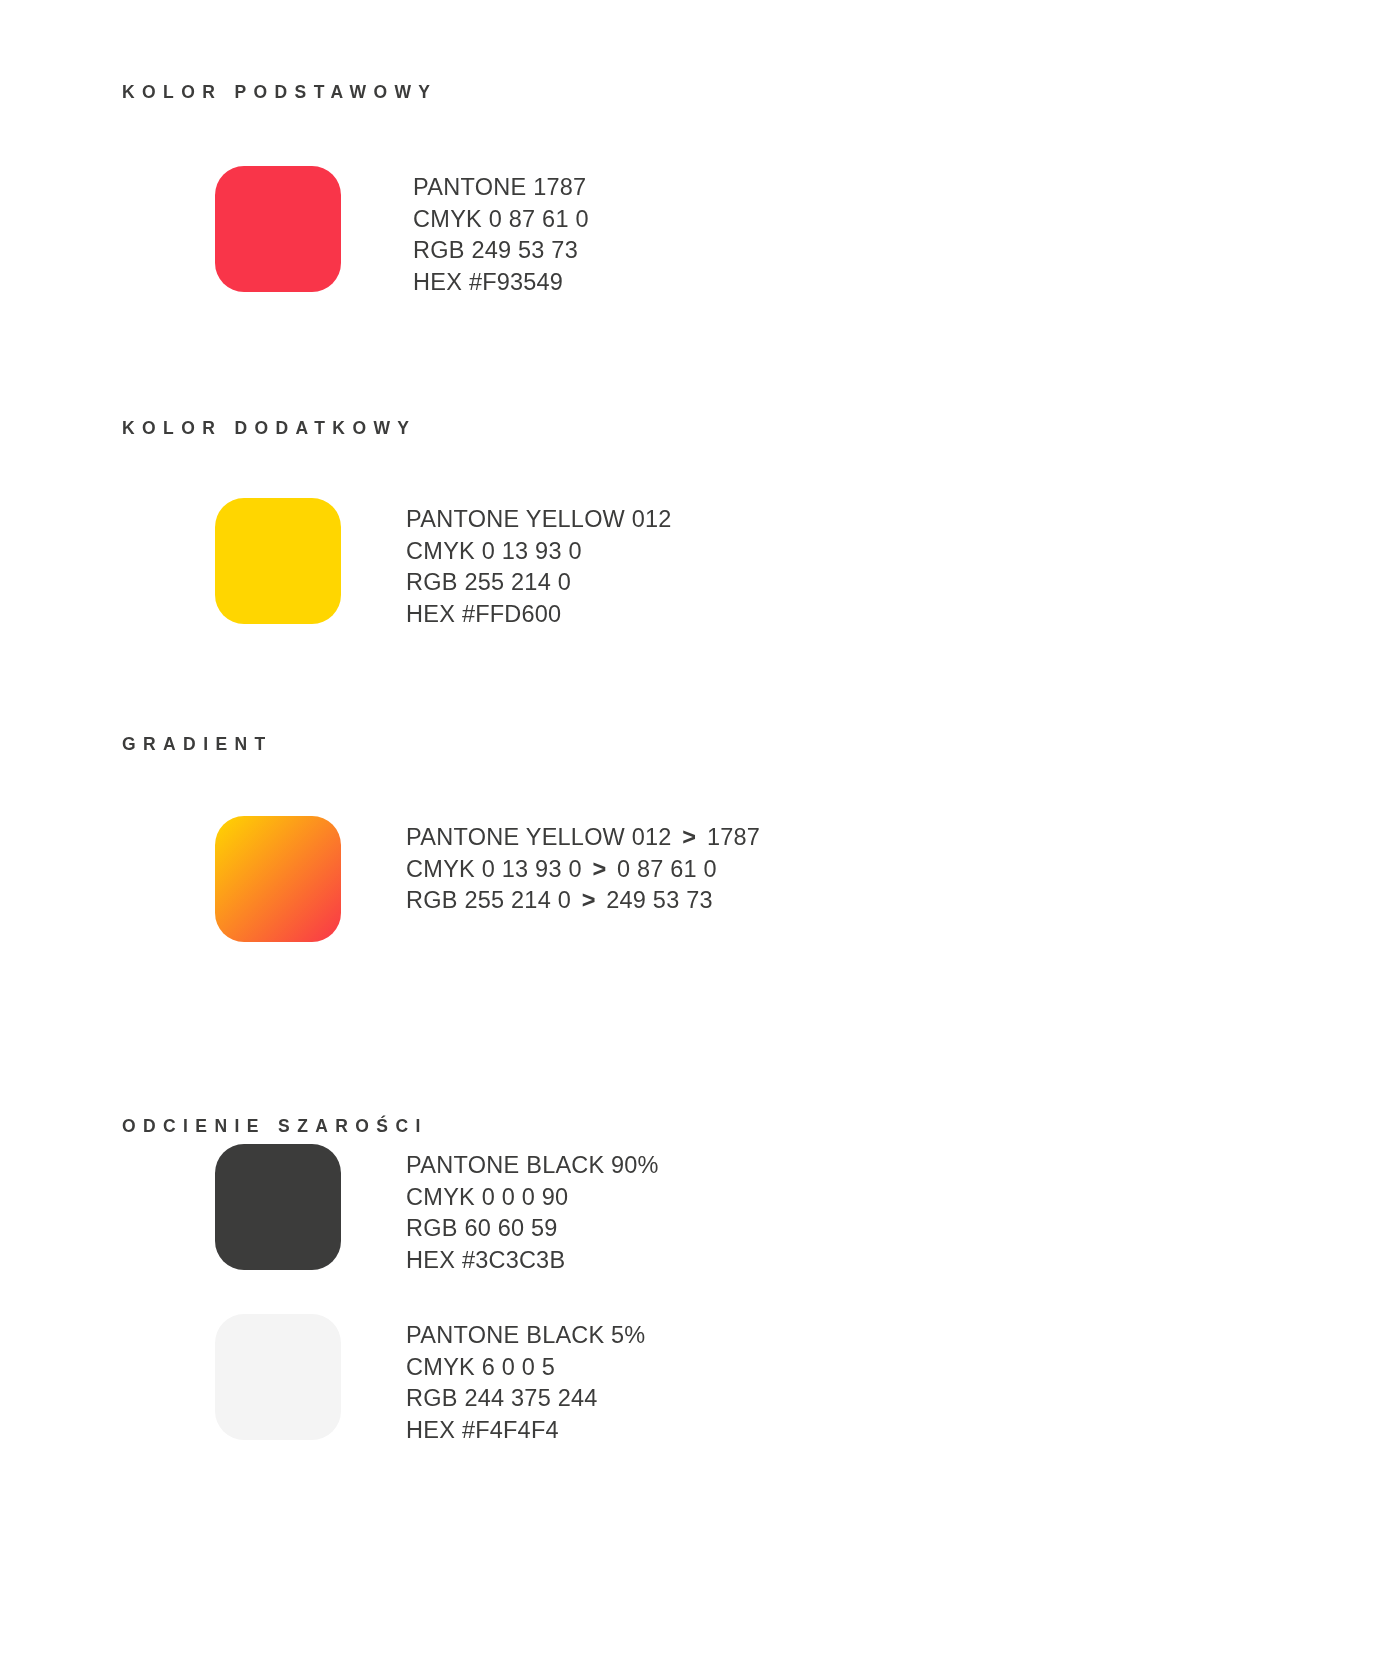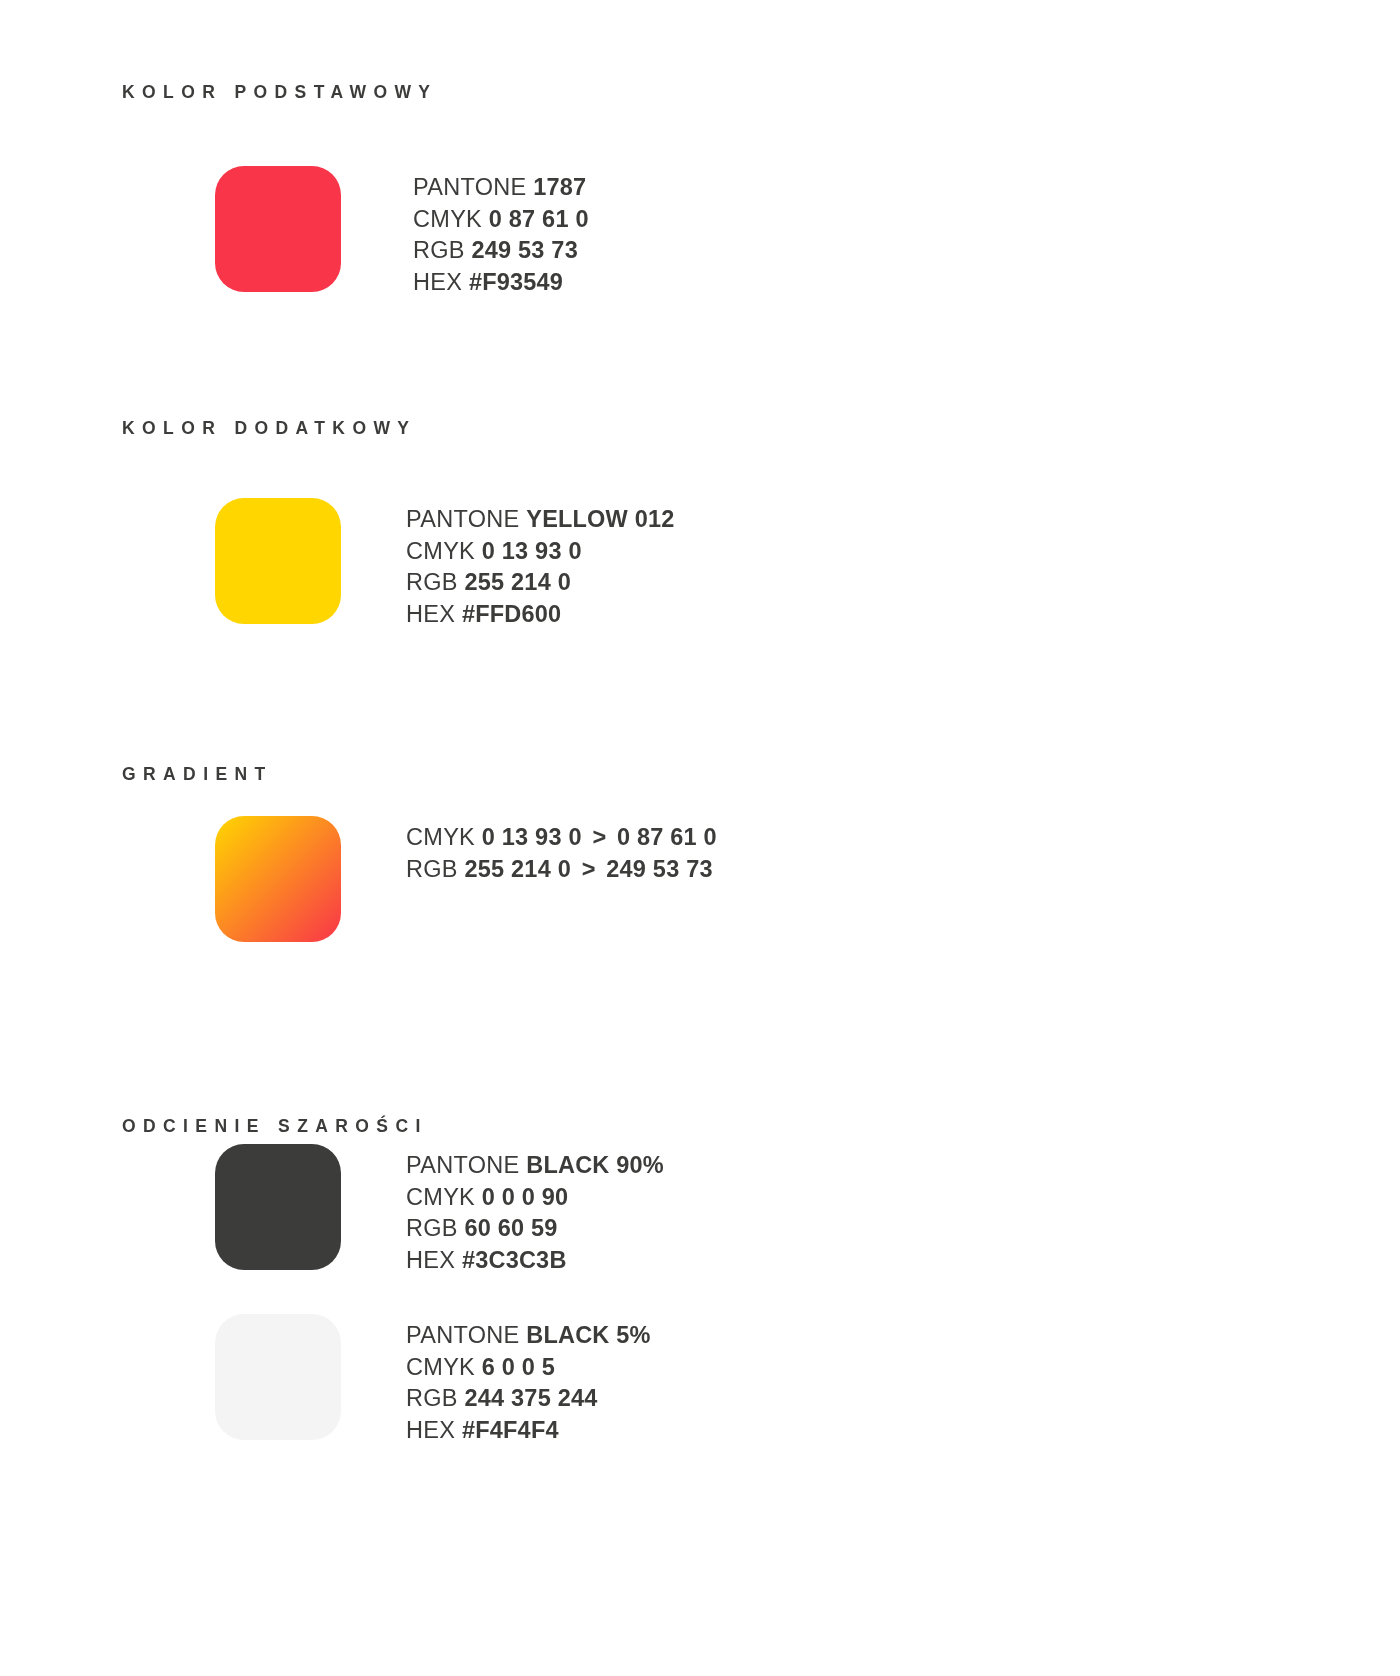--- a/index.html
+++ b/index.html
@@ -66,21 +66,21 @@
     color: #3c3c3b;
     letter-spacing: 0.2px;
   }
 
   .spec-label {
     font-weight: 400;
     letter-spacing: 0.3px;
   }
 
   .spec-value {
-    font-weight: 700;
+    font-weight: 400;
     letter-spacing: 0.2px;
   }
 
   .spec-arrow {
     font-weight: 700;
     letter-spacing: 0.2px;
     padding: 0 4px;
   }
 </style>
 </head>
@@ -145,26 +145,32 @@
       <div class="spec-line">
         <span class="spec-label">HEX</span>
         <span class="spec-value">#FFD600</span>
       </div>
 
     </div>
   </div>
 
   <div class="section">
 
-    <div class="section-heading" style="top:736px;margin-top:30px;">GRADIENT</div>
+    <div class="section-heading" style="top:736px;">GRADIENT</div>
 
     <div class="swatch swatch-gradient" style="top:816px;"></div>
 
     <div class="specs" style="left:406px; top:822px;">
 
+      <div class="spec-line">
+        <span class="spec-label">PANTONE</span>
+        <span class="spec-value">YELLOW 012</span>
+        <span class="spec-arrow">&gt;</span>
+        <span class="spec-value">1787</span>
+      </div>
 
       <div class="spec-line">
         <span class="spec-label">CMYK</span>
         <span class="spec-value">0 13 93 0</span>
         <span class="spec-arrow">&gt;</span>
         <span class="spec-value">0 87 61 0</span>
       </div>
 
       <div class="spec-line">
         <span class="spec-label">RGB</span>

